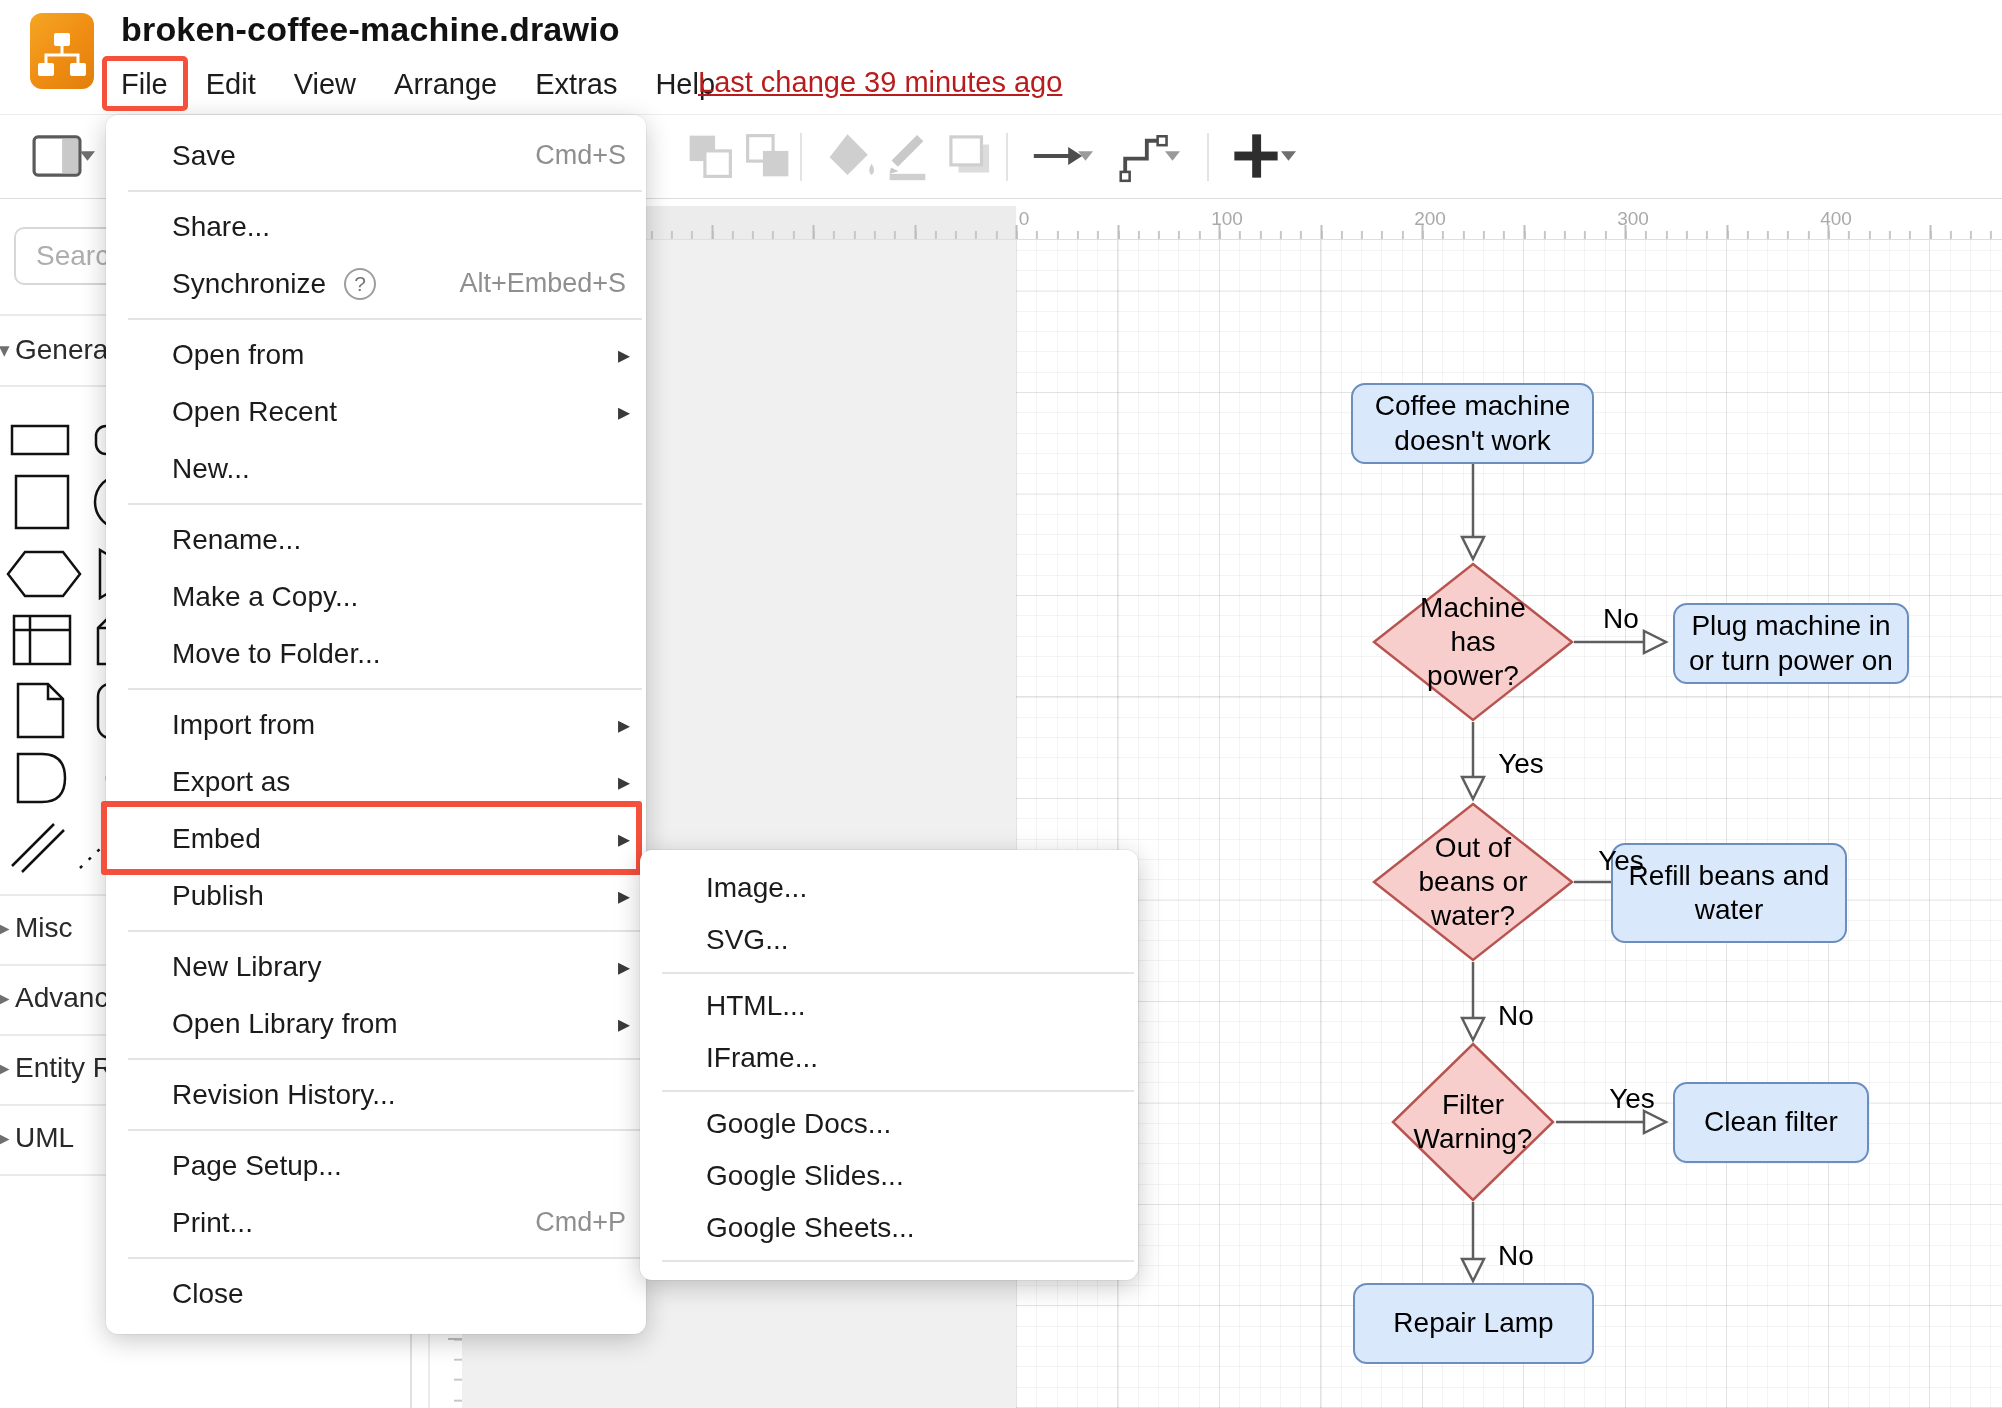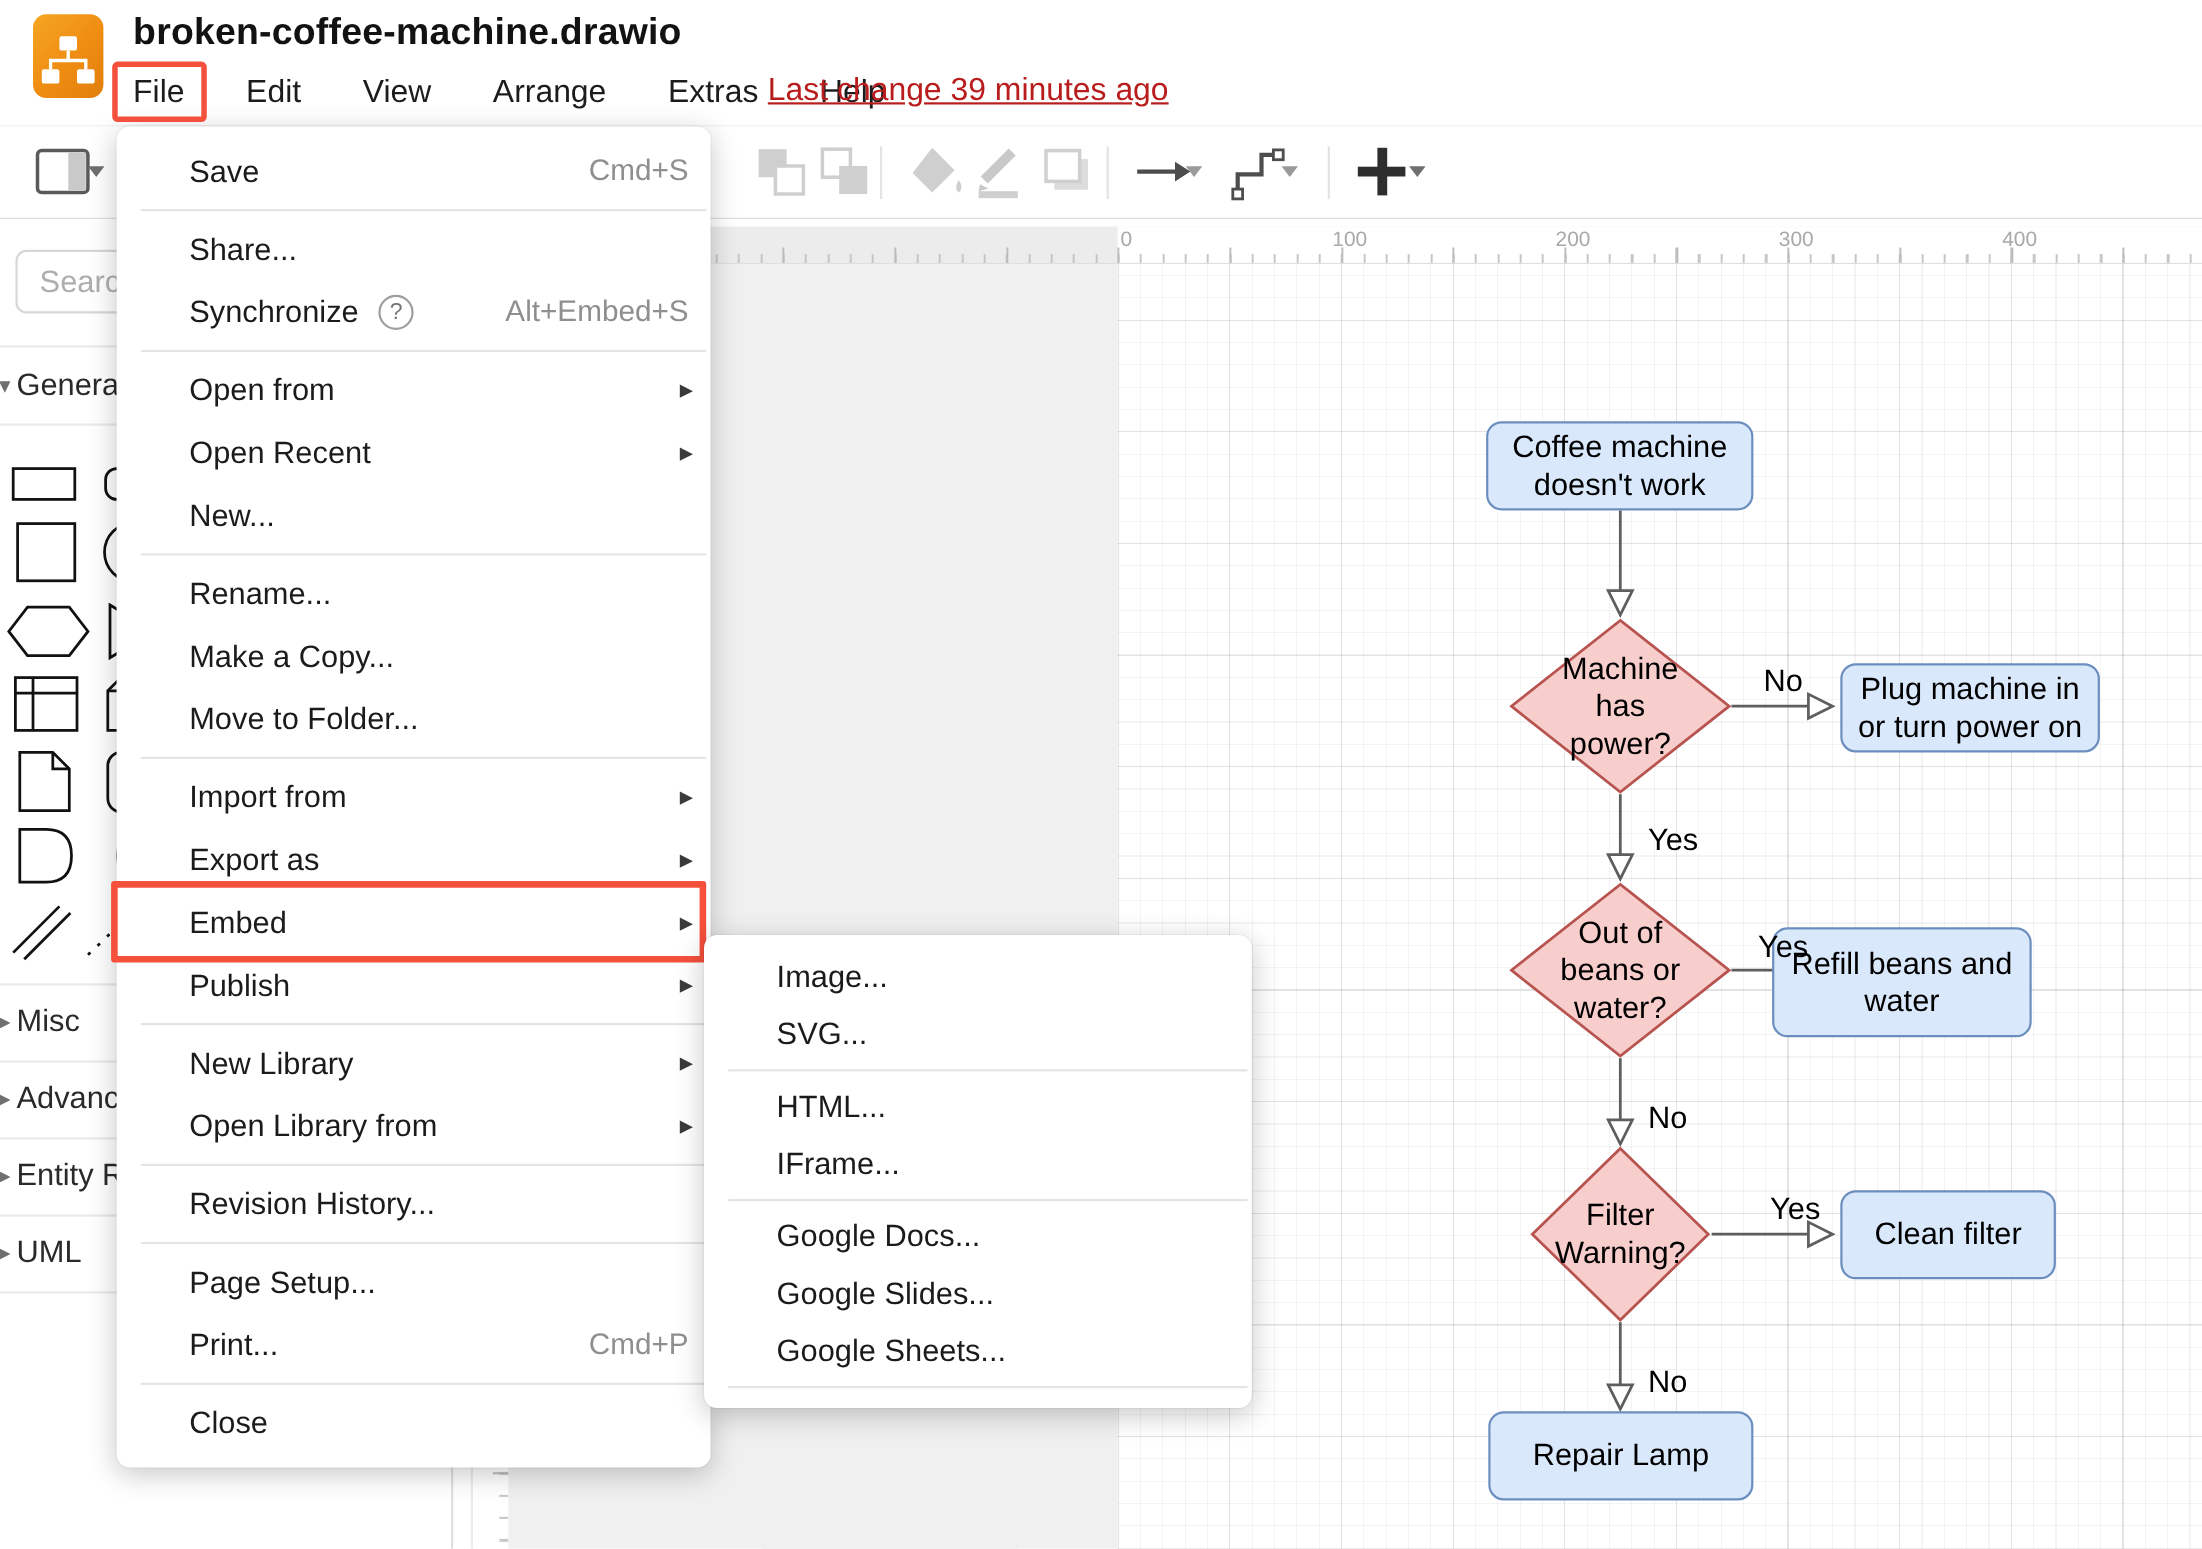--- a/index.html
+++ b/index.html
@@ -7,21 +7,21 @@
     width:2002px;height:1408px;position:relative;overflow:hidden;
     background:#fff;font-family:"Liberation Sans","DejaVu Sans",sans-serif;
     -webkit-font-smoothing:antialiased;
   }
   *{box-sizing:border-box;}
 
   
   .topbar{position:absolute;left:0;top:0;width:2002px;height:115px;background:#fff;z-index:20;border-bottom:1px solid #ececec;}
   .logo{position:absolute;left:30px;top:13px;width:64px;height:76px;border-radius:12px;background:linear-gradient(135deg,#f5a623 0%,#ef8c12 55%,#e07f0c 100%);}
   .app-title{position:absolute;left:121px;top:10px;font-size:34px;font-weight:600;color:#121212;letter-spacing:.2px;}
-  .menubar{position:absolute;left:121px;top:58px;height:52px;display:flex;align-items:center;gap:56px;text-align:right;}
+  .menubar{position:absolute;left:121px;top:58px;height:52px;display:flex;align-items:center;gap:38px;text-align:right;}
   .mb-item{font-size:29px;color:#1c1c1c;cursor:default;}
   .last-change{position:absolute;left:698px;top:66px;font-size:29px;color:#b91c1c;text-decoration:underline;}
 
   
   .toolbar{position:absolute;left:0;top:115px;width:2002px;height:84px;background:#fff;border-bottom:1px solid #dcdcdc;z-index:20;}
   .tb-sep{position:absolute;top:18px;height:48px;width:2px;background:#e3e3e3;}
   .tb-icon{position:absolute;top:13px;width:56px;height:56px;}
   .tb-caret{position:absolute;top:36px;width:15px;height:10px;}
 
   

